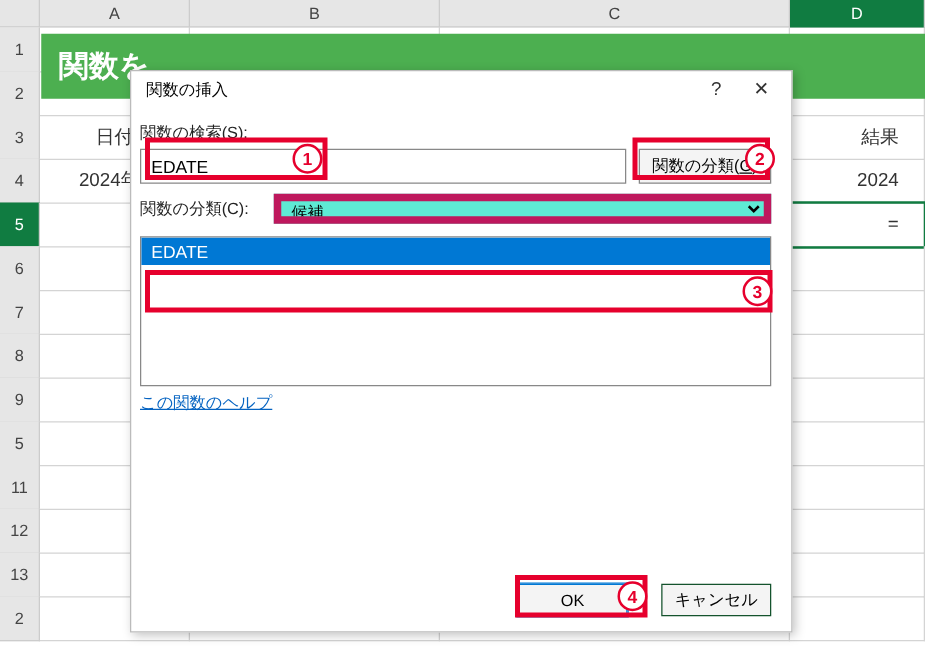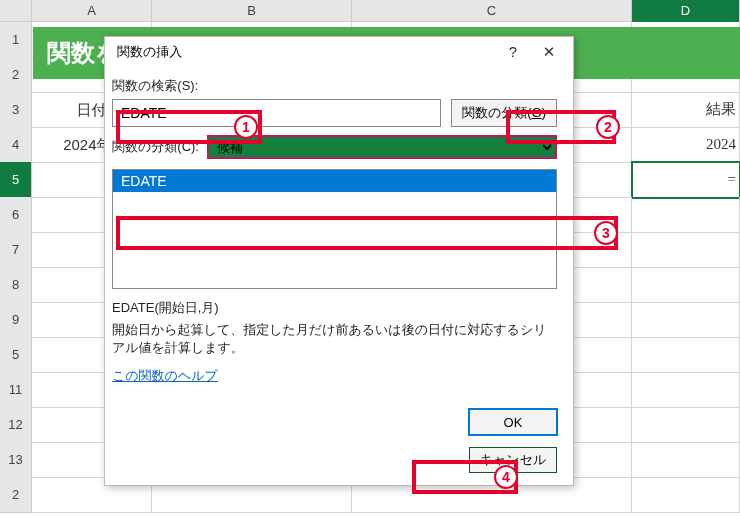--- a/index.html
+++ b/index.html
@@ -7,44 +7,44 @@
 
     
     .sheet { position: absolute; inset: 0; }
     .colheads { display: grid; grid-template-columns: 32px 120px 200px 280px 108px; height: 22px; background: #e6e6e6; border-bottom: 1px solid #ccc; }
     .colheads div { border-right: 1px solid #ccc; font-size: 13px; color: #444; text-align: center; line-height: 22px; }
     .colheads .sel { background: #107c41; color: #fff; }
     .rows { }
     .row { display: grid; grid-template-columns: 32px 120px 200px 280px 108px; height: 35px; }
     .row .rh { background: #e6e6e6; border-right: 1px solid #ccc; border-bottom: 1px solid #ccc; font-size: 13px; color: #444; text-align: center; line-height: 35px; }
     .row .rh.sel { background: #107c41; color: #fff; }
-    .row .cell { border-right: 1px solid #d4d4d4; border-bottom: 1px solid #d4d4d4; font-size: 15px; padding: 0 3px; line-height: 35px; color: #333; text-align: center; }
-    .row .cell.right { text-align: right; font-family: Liberation Serif, serif; }
+    .row .cell { border-right: 1px solid #d4d4d4; border-bottom: 1px solid #d4d4d4; font-size: 15px; padding: 0 20px; line-height: 35px; color: #333; text-align: center; }
+    .row .cell.right { text-align: right; }
     .banner { position: absolute; left: 33px; top: 27px; right: 0; height: 52px; background: #4caf50; color: #fff; font-size: 24px; font-weight: bold; padding: 10px 14px; }
     .cell.active { outline: 2px solid #107c41; outline-offset: -1px; }
 
     
-    .dialog { position: absolute; left: 104px; top: 36px; width: 470px; height: 450px; background: #fff; border: 1px solid #bbb; box-shadow: 2px 2px 8px rgba(0,0,0,0.25); }
+    .dialog { position: absolute; left: 104px; top: 56px; width: 530px; height: 450px; background: #fff; border: 1px solid #bbb; box-shadow: 2px 2px 8px rgba(0,0,0,0.25); }
     .titlebar { display: flex; align-items: center; height: 30px; padding: 0 6px 0 12px; font-size: 13px; }
     .titlebar .ttl { flex: 1; }
     .titlebar .tbtn { width: 36px; height: 26px; text-align: center; line-height: 26px; font-size: 15px; color: #333; }
     .dbody { padding: 6px 16px 10px 7px; font-size: 13px; color: #222; }
     .lbl { margin: 4px 0 4px 0; }
     .srow { display: flex; gap: 10px; align-items: center; margin-bottom: 8px; }
     .searchbox { flex: 1; height: 28px; border: 1px solid #888; padding: 0 8px; font-size: 14px; }
     .gobtn { height: 28px; padding: 0 10px; border: 1px solid #888; background: #f4f4f4; font-size: 13px; }
-    .catrow { display: flex; gap: 8px; align-items: center; margin: 6px 0 10px 0; }
-    .catrow select { flex: 1; height: 24px; border: 2px solid #be185d; font-size: 13px; padding: 0 4px; background: #15803d; }
+    .catrow { display: flex; gap: 20px; align-items: center; margin: 6px 0 10px 0; }
+    .catrow select { flex: 1; height: 24px; border: 6px solid #be185d; font-size: 13px; padding: 0 4px; background: #5eead4; }
     .listbox { width: 100%; height: 120px; border: 1px solid #888; font-size: 14px; overflow: auto; }
     .listbox .opt { padding: 3px 8px; }
     .listbox .opt.sel { background: #0078d4; color: #fff; }
     .desc { margin-top: 10px; min-height: 64px; }
     .desc .sig { margin-bottom: 4px; }
     .helplink { color: #0563c1; font-size: 13px; display: inline-block; margin-top: 4px; }
-    .dlgbtns { position: absolute; right: 16px; bottom: 12px; display: flex; gap: 12px; flex-direction: column; }
+    .dlgbtns { position: absolute; right: 16px; bottom: 12px; display: flex; gap: 27px; }
     .dlgbtns button { width: 88px; height: 26px; border: 1px solid #14532d; background: #f4f4f4; font-size: 13px; }
     .dlgbtns button.ok { border: 1px solid #0078d4; outline: 1px solid #0078d4; }
 
     
     .mark { position: absolute; border: 4px solid #e6002d; pointer-events: none; }
     .badge { position: absolute; width: 24px; height: 24px; border: 2px solid #e6002d; border-radius: 50%; color: #e6002d; font-size: 14px; font-weight: bold; text-align: center; line-height: 20px; background: #fff; pointer-events: none; }
 
     .u { text-decoration: underline; }
   </style>
 </head>
@@ -175,24 +175,20 @@
     </div>
     <div class="catrow">
       <span>関数の分類(C):</span>
       <select>
         <option>候補</option>
       </select>
     </div>
     <div class="listbox">
       <div class="opt sel">EDATE</div>
     </div>
-    <div class="desc">
-      <div class="sig">EDATE(開始日,月)</div>
-      <div>開始日から起算して、指定した月だけ前あるいは後の日付に対応するシリアル値を計算します。</div>
-    </div>
     <a href="#" class="helplink">この関数のヘルプ</a>
   </div>
   <div class="dlgbtns">
     <button class="ok">OK</button>
     <button>キャンセル</button>
   </div>
 </div>
 
 <div class="mark" style="left:116px; top:110px; width:146px; height:34px;"></div>
 <div class="badge" style="left:234px; top:115px;">1</div>

